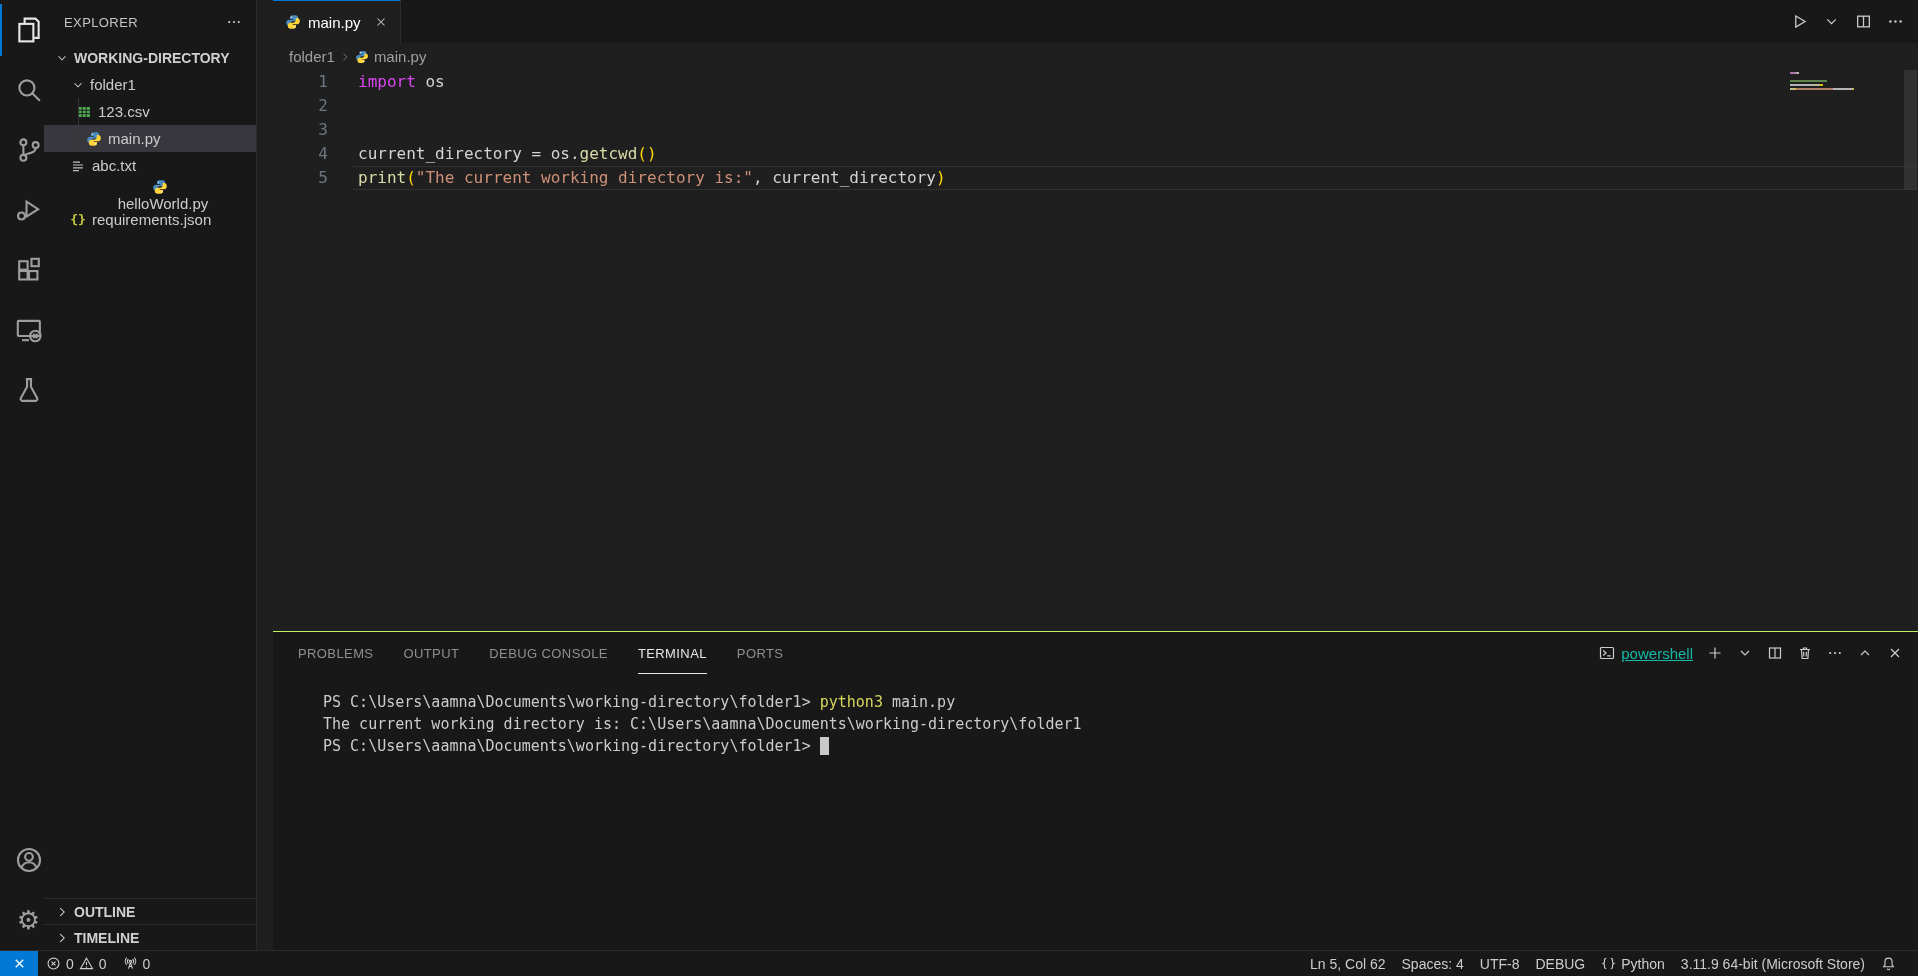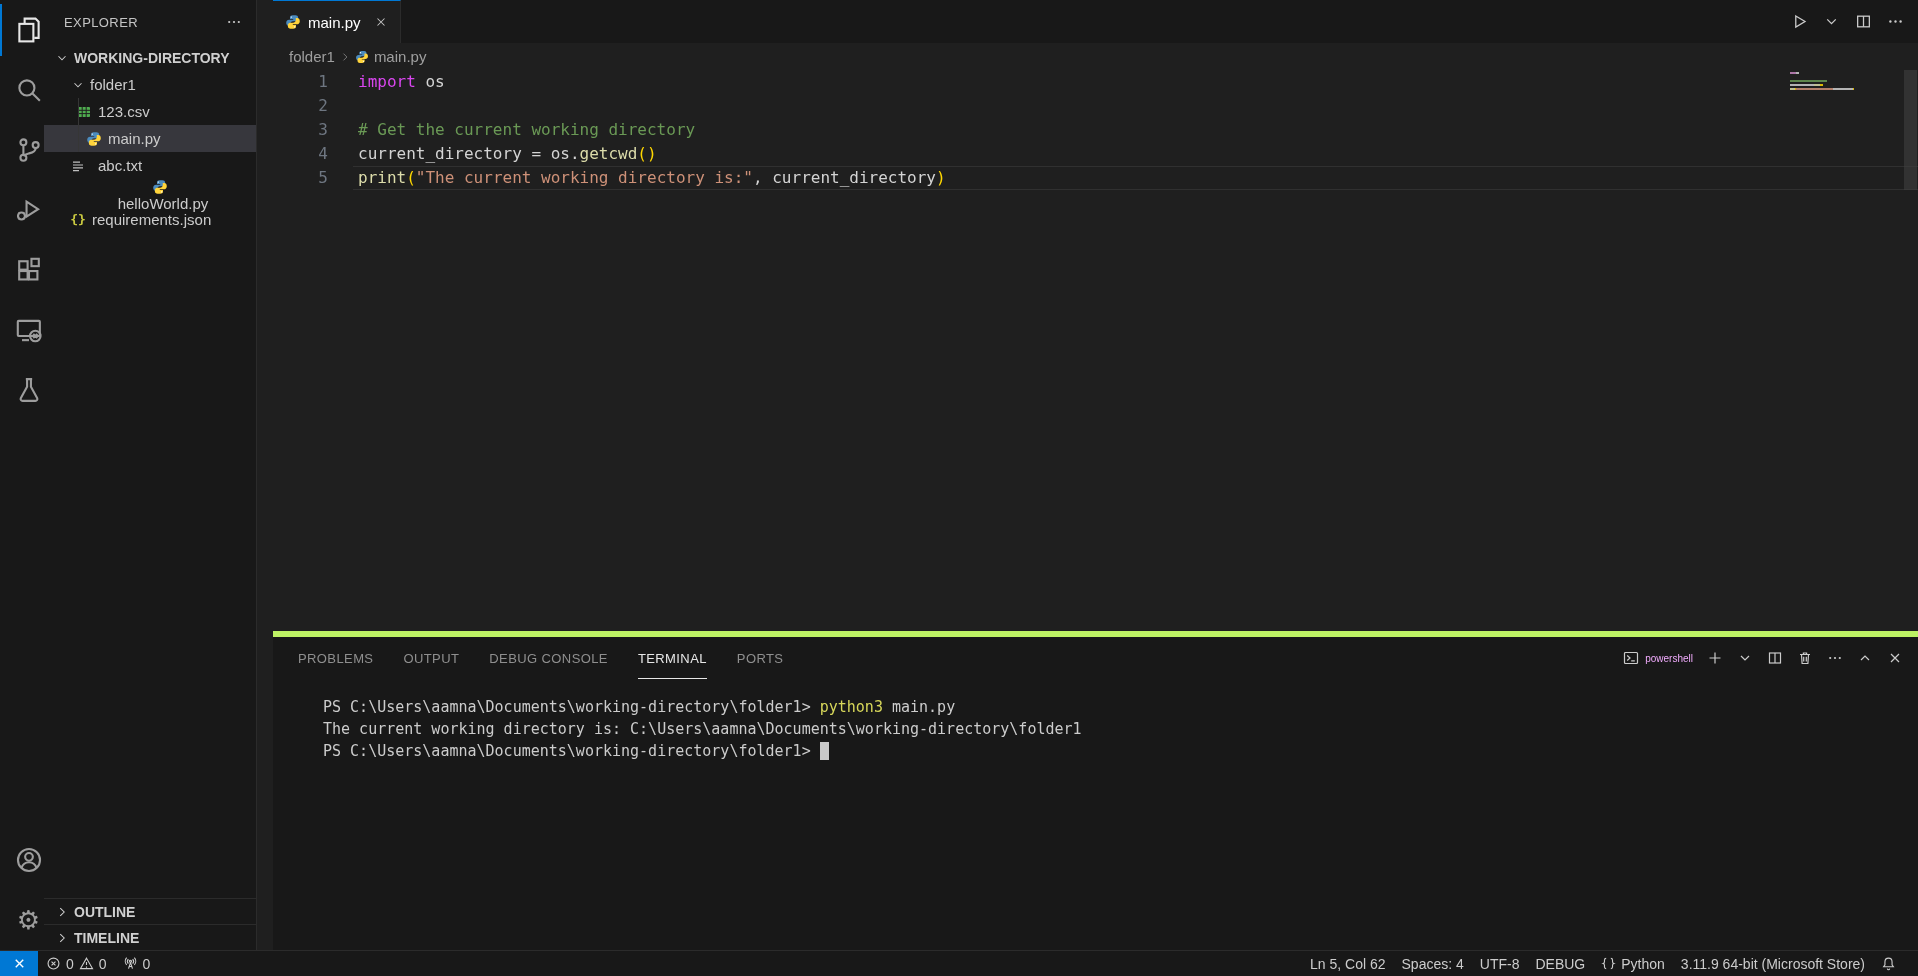--- a/index.html
+++ b/index.html
@@ -68,27 +68,27 @@
   .tok-function { color:#DCDCAA; }
   .tok-bracket { color:#ffd700; }
   .tok-string { color:#CE9178; }
 
   #minimap { position:absolute; top:2px; right:58px; width:70px; }
   .mm-line { height:2px; margin-bottom:2px; display:flex; }
   .mm-seg { height:2px; opacity:.85; }
   #scroll-slider { position:absolute; top:0; right:1px; width:13px; height:120px; background:#3f3f3f; opacity:.6; cursor:pointer; }
 
   
-  #panel { position:absolute; left:0; right:0; top:631px; bottom:0; background:#181818; border-top:6px solid #bef264; }
+  #panel { position:absolute; left:0; right:0; top:631px; bottom:0; background:#181818; border-top:1px solid #bef264; }
   #panel-header { position:relative; height:42px; display:flex; align-items:center; padding-left:25px; gap:30px; }
   .ptab { font-size:13px; letter-spacing:.4px; color:#8f8f8f; height:42px; display:flex; align-items:center; cursor:pointer; }
   .ptab.active { color:#e7e7e7; box-shadow: inset 0 -1px 0 #e7e7e7; }
   #panel-controls { position:absolute; right:15px; top:0; height:42px; display:flex; align-items:center; gap:14px; color:#cccccc; }
   #panel-controls .pc { display:flex; align-items:center; gap:6px; cursor:pointer; }
-  #panel-controls .pc-label { font-size:10px; color:#f0abfc; }
+  #panel-controls .pc-label { font-size:15px; color:#14b8a6;text-decoration:underline; }
 
   #terminal { padding:17px 0 0 25px; font-family:"DejaVu Sans Mono", monospace; font-size:15px; }
   .term-line { height:22px; line-height:22px; white-space:pre;margin-left:25px; }
   .t-default { color:#cccccc; }
   .t-command { color:#d7d75a; }
   .term-cursor { display:inline-block; width:9px; height:18px; background:#c9c9c9; vertical-align:text-bottom; }
 
   
   #statusbar { position:absolute; left:0; right:0; bottom:0; height:26px; background:#181818;
     border-top:1px solid #2b2b2b; display:flex; align-items:center; font-size:14px; color:#cccccc; }
@@ -220,21 +220,21 @@
         <span class="ic ficon">
           <svg viewBox="0 0 16 16" width="16" height="16">
             <path fill="#4B8BBE" d="M7.9 1.2c-1.7 0-2.9.8-2.9 2.2v1.7h3.2v.6H4.1c-1.6 0-2.9 1.2-2.9 3.1s1.1 3.1 2.7 3.1h1.3V10c0-1.6 1.3-2.8 2.9-2.8h2.7c1.3 0 2.3-1 2.3-2.3V3.4c0-1.3-1.2-2.2-2.6-2.2z"></path>
             <circle fill="#ffffff" cx="6.3" cy="3.1" r="0.7"></circle>
             <path fill="#FFD43B" d="M8.1 14.8c1.7 0 2.9-.8 2.9-2.2v-1.7H7.8v-.6h4.1c1.6 0 2.9-1.2 2.9-3.1S13.7 4.1 12.1 4.1h-1.3V6c0 1.6-1.3 2.8-2.9 2.8H5.2c-1.3 0-2.3 1-2.3 2.3v1.5c0 1.3 1.2 2.2 2.6 2.2z"></path>
             <circle fill="#ffffff" cx="9.7" cy="12.9" r="0.7"></circle>
           </svg>
         </span>
         <span>main.py</span>
       </div>
-      <div class="trow" style="padding-left: 26px; gap: 6px;">
+      <div class="trow" style="padding-left: 26px;">
         <span class="ic ficon">
           <svg viewBox="0 0 16 16" width="16" height="16" fill="none" stroke="currentColor" stroke-width="1.2">
             <path stroke="#bfbfbf" d="M3 4.2h7M3 7h10M3 9.8h10M3 12.6h6"></path>
           </svg>
         </span>
         <span>abc.txt</span>
       </div>
       <div class="trow" style="padding-left: 26px; flex-direction: column;">
         <span class="ic ficon">
           <svg viewBox="0 0 16 16" width="16" height="16">
@@ -333,21 +333,21 @@
             <path fill="#FFD43B" d="M8.1 14.8c1.7 0 2.9-.8 2.9-2.2v-1.7H7.8v-.6h4.1c1.6 0 2.9-1.2 2.9-3.1S13.7 4.1 12.1 4.1h-1.3V6c0 1.6-1.3 2.8-2.9 2.8H5.2c-1.3 0-2.3 1-2.3 2.3v1.5c0 1.3 1.2 2.2 2.6 2.2z"></path>
             <circle fill="#ffffff" cx="9.7" cy="12.9" r="0.7"></circle>
           </svg>
         </span>
         <span>main.py</span>
       </span>
     </div>
   <div id="code-area">
     <div class="code-line"><span class="lnum">1</span><span class="ltext"><span class="tok-keyword">import</span><span class="tok-plain"> os</span></span></div>
       <div class="code-line"><span class="lnum">2</span><span class="ltext"></span></div>
-      <div class="code-line"><span class="lnum">3</span><span class="ltext"><span class="tok-comment"># Get the current working directory</span></span></div>
+      <div class="code-line"><span class="lnum">3</span></div>
       <div class="code-line"><span class="lnum">4</span><span class="ltext"><span class="tok-plain">current_directory = os.</span><span class="tok-function">getcwd</span><span class="tok-bracket">()</span></span></div>
       <div class="code-line current"><span class="lnum">5</span><span class="ltext"><span class="tok-function">print</span><span class="tok-bracket">(</span><span class="tok-string">"The current working directory is:"</span><span class="tok-plain">, current_directory</span><span class="tok-bracket">)</span></span></div>
       <div id="minimap">
         <div class="mm-line">
           <span class="mm-seg" style="width: 6.3px; background: rgb(197, 134, 192);"></span>
           <span class="mm-seg" style="width: 3.15px; background: rgb(207, 207, 207);"></span>
         </div>
         <div class="mm-line"></div>
         <div class="mm-line">
           <span class="mm-seg" style="width: 36.75px; background: rgb(106, 153, 85);"></span>

